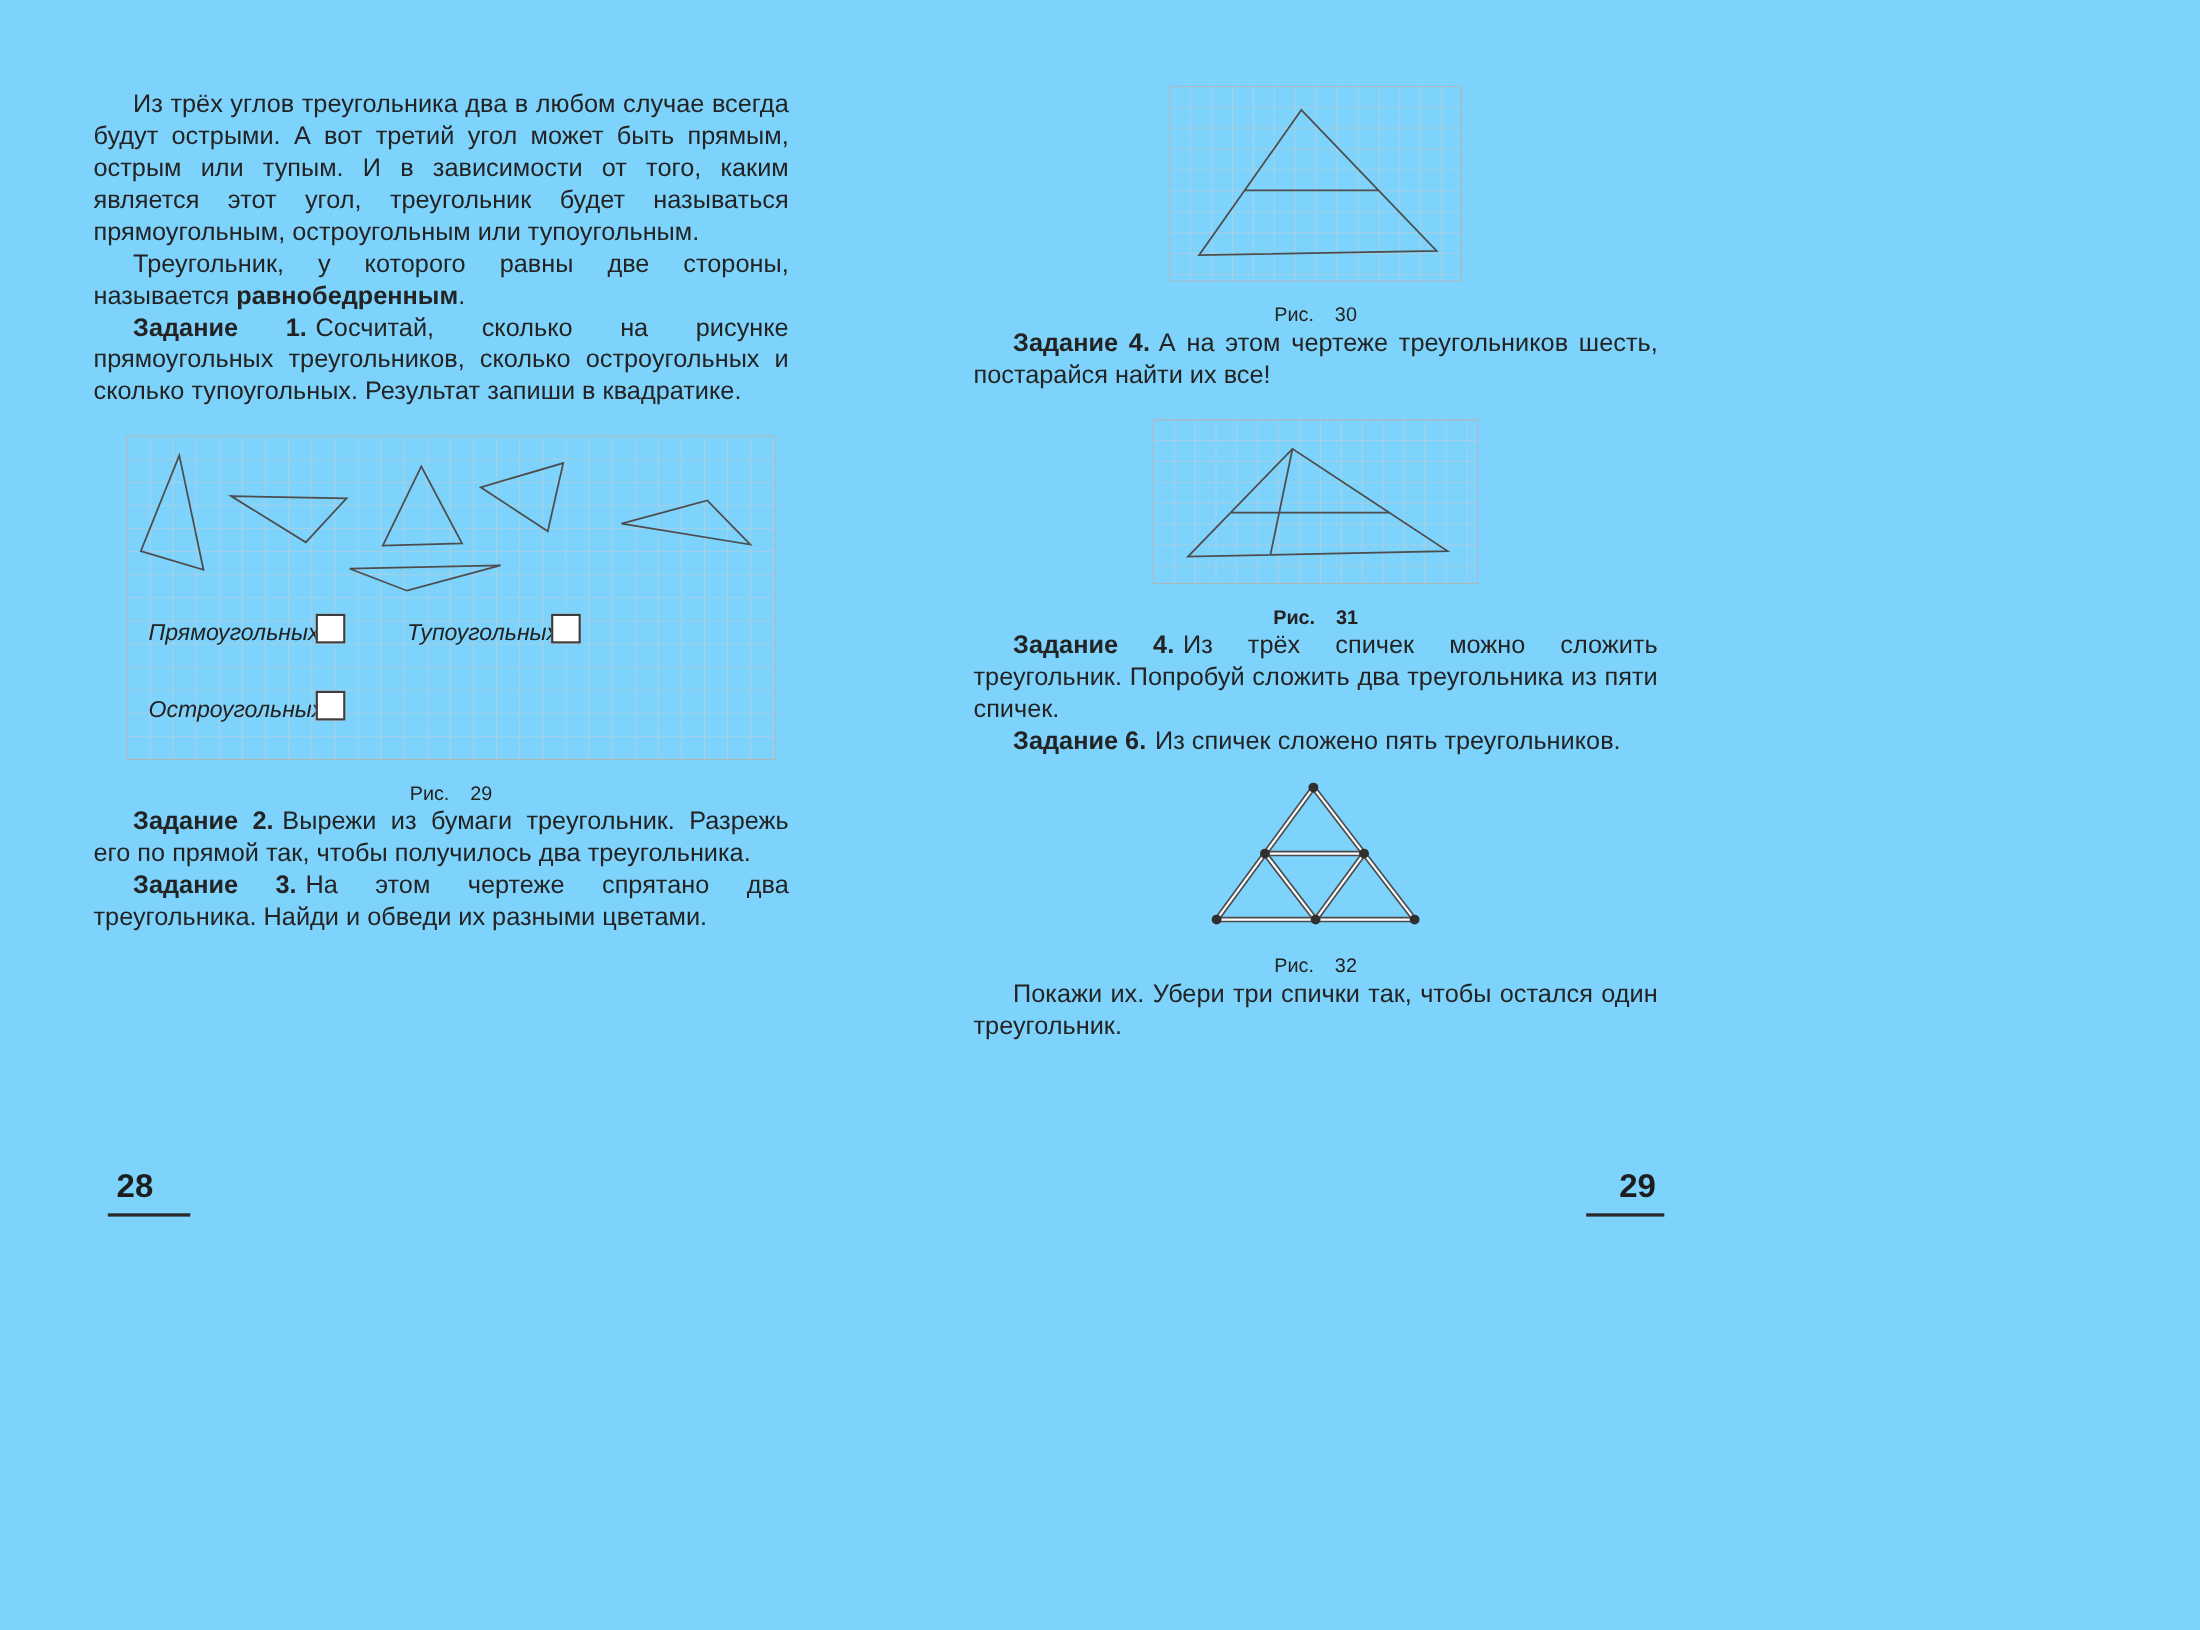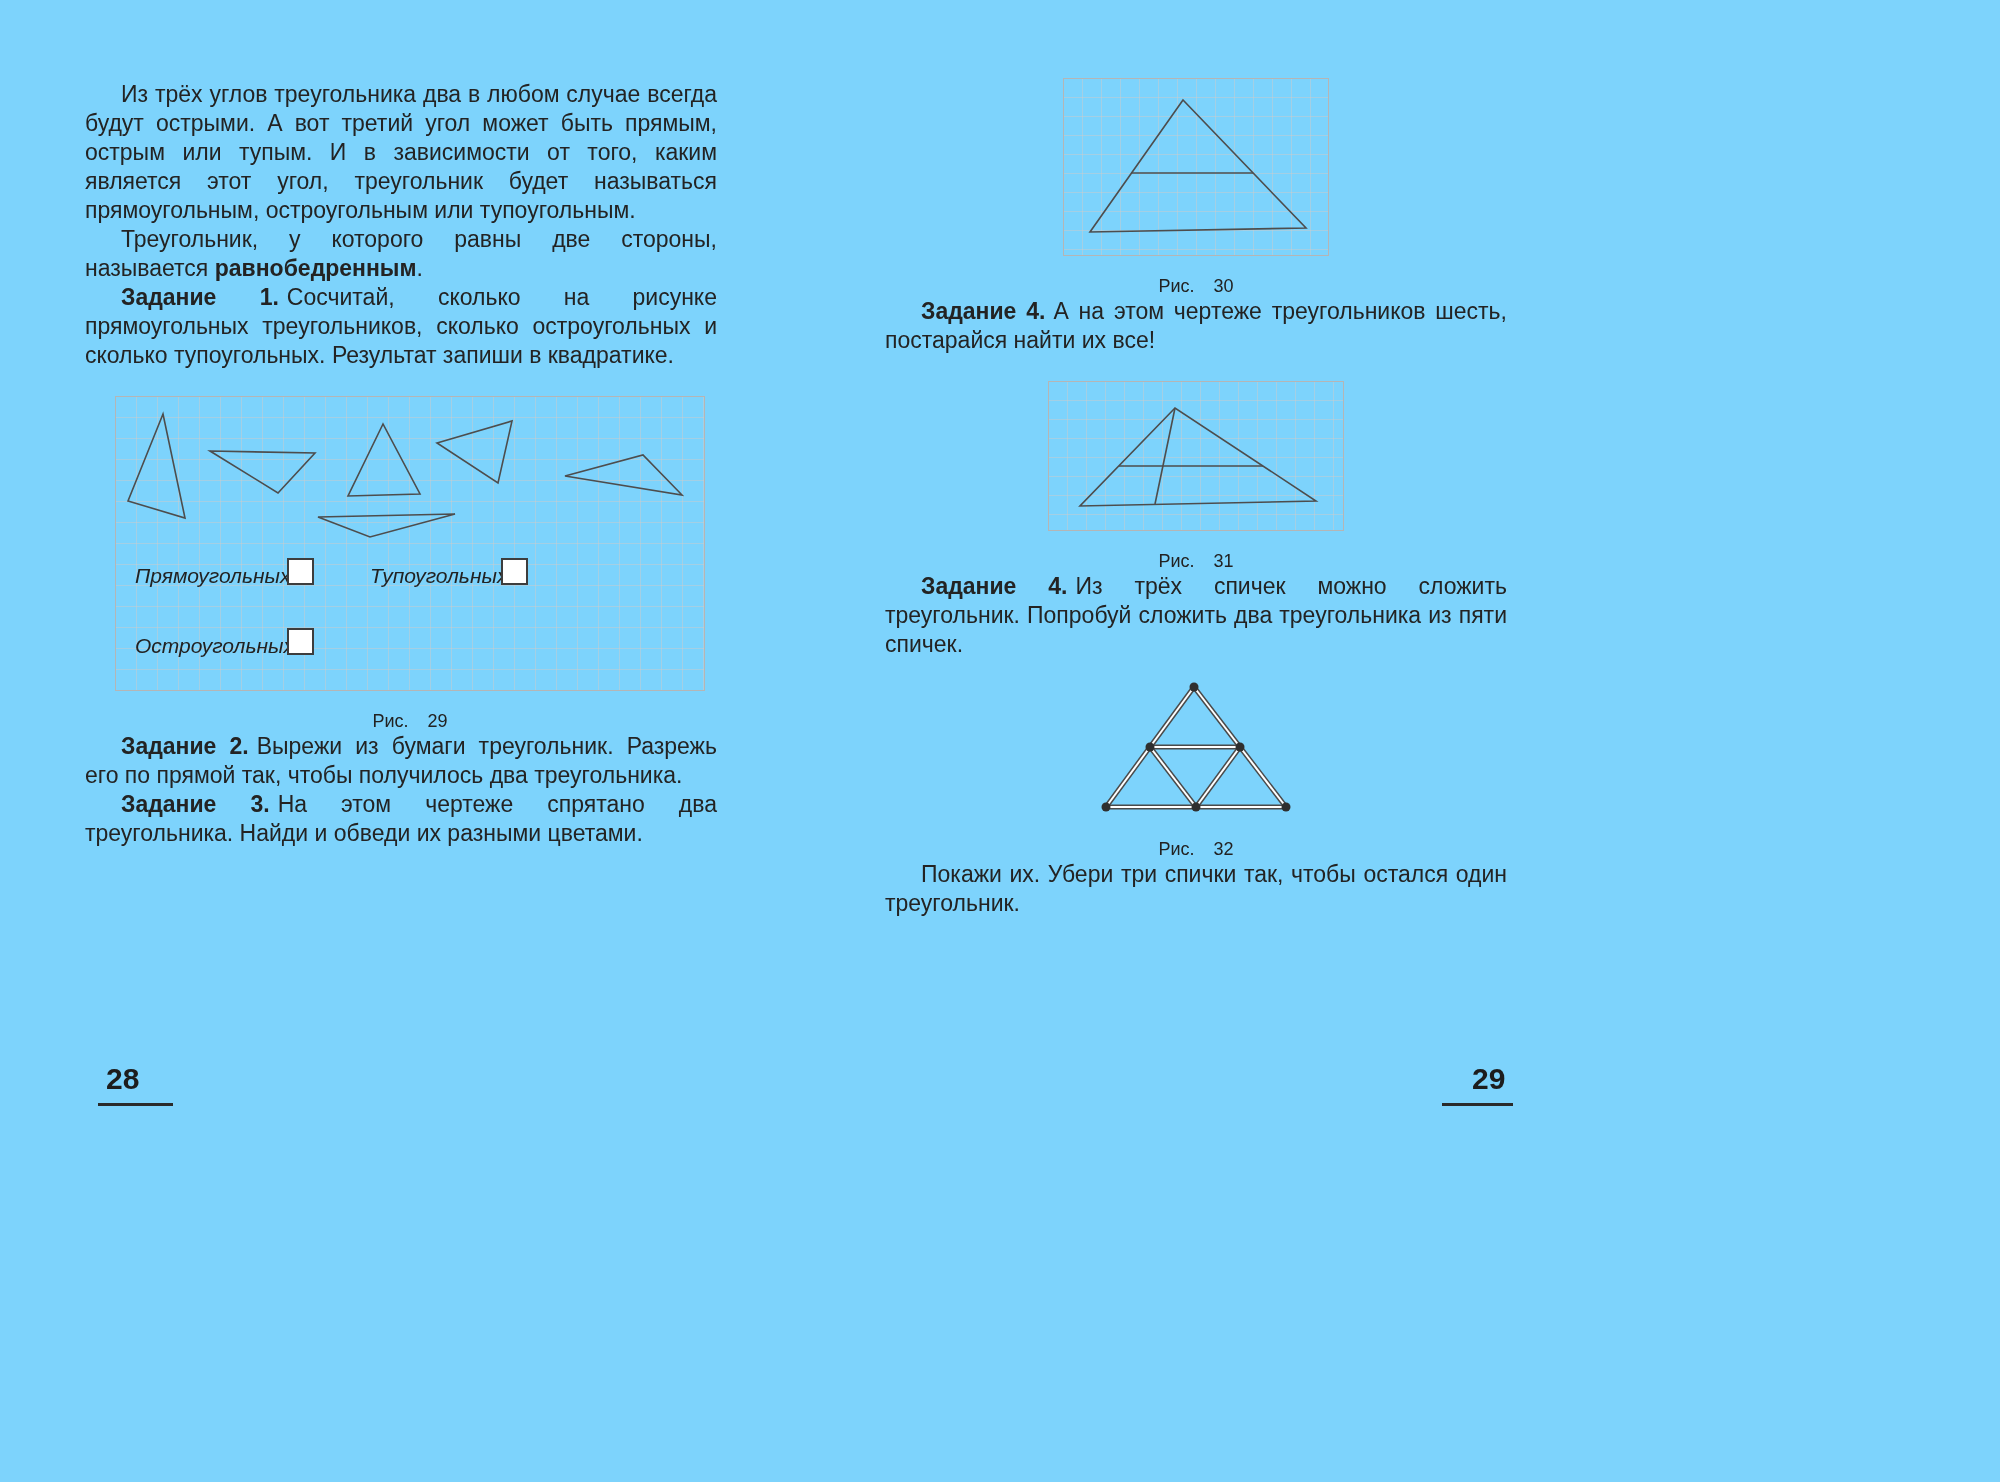--- a/index.html
+++ b/index.html
@@ -121,39 +121,40 @@
           <rect x="0.5" y="0.5" width="265" height="177" fill="url(#g30)" stroke="#b5b5b5" stroke-width="1"></rect>
           <polygon points="120,22 27,154 243,150" fill="none" stroke="#4d4d4d" stroke-width="1.6"></polygon>
           <line x1="68" y1="95" x2="190" y2="95" stroke="#4d4d4d" stroke-width="1.6"></line>
         </svg>
       </div>
       <figcaption class="fig-caption">Рис. 30</figcaption>
     </figure>
 
     <p class="body-text gap22"><b class="task-label">Задание 4.</b><span>А на этом чертеже треугольников шесть, постарайся найти их все!</span></p>
 
-    <figure class="gap26" style="width:296px;margin:26px auto 0;">
+    <figure class="gap26" style="width:296px;margin:26px auto 0;font-weight:bold;">
       <div class="fig-frame" style="width:296px;height:150px;">
         <svg width="296" height="150" viewBox="0 0 296 150">
           <defs>
             <pattern id="g31" width="19" height="19" patternUnits="userSpaceOnUse">
               <path d="M 19 0 L 0 0 0 19" fill="none" stroke="#cccccc" stroke-width="1"></path>
             </pattern>
           </defs>
           <rect x="0.5" y="0.5" width="295" height="149" fill="url(#g31)" stroke="#b5b5b5" stroke-width="1"></rect>
           <polygon points="127,27 32,125 268,120" fill="none" stroke="#4d4d4d" stroke-width="1.6"></polygon>
           <line x1="127" y1="27" x2="107" y2="123" stroke="#4d4d4d" stroke-width="1.6"></line>
           <line x1="71" y1="85" x2="215" y2="85" stroke="#4d4d4d" stroke-width="1.6"></line>
         </svg>
       </div>
       <figcaption class="fig-caption">Рис. 31</figcaption>
     </figure>
 
     <p class="body-text gap26"><b class="task-label">Задание 4.</b><span>Из трёх спичек можно сложить треугольник. Попробуй сложить два треугольника из пяти спичек.</span></p>
 
+    <p class="body-text gap28"><b class="task-label">Задание 6.</b><span>Из спичек сложено пять треугольников.</span></p>
 
     <figure style="width:204px;margin:20px auto 0;">
       <div class="fig-frame" style="width:204px;height:140px;">
         <svg width="204" height="140" viewBox="0 0 204 140">
           <g stroke="#4a4a4a" stroke-width="5">
             <line x1="100" y1="8" x2="56" y2="68"></line>
             <line x1="56" y1="68" x2="12" y2="128"></line>
             <line x1="100" y1="8" x2="146" y2="68"></line>
             <line x1="146" y1="68" x2="192" y2="128"></line>
             <line x1="12" y1="128" x2="102" y2="128"></line>

